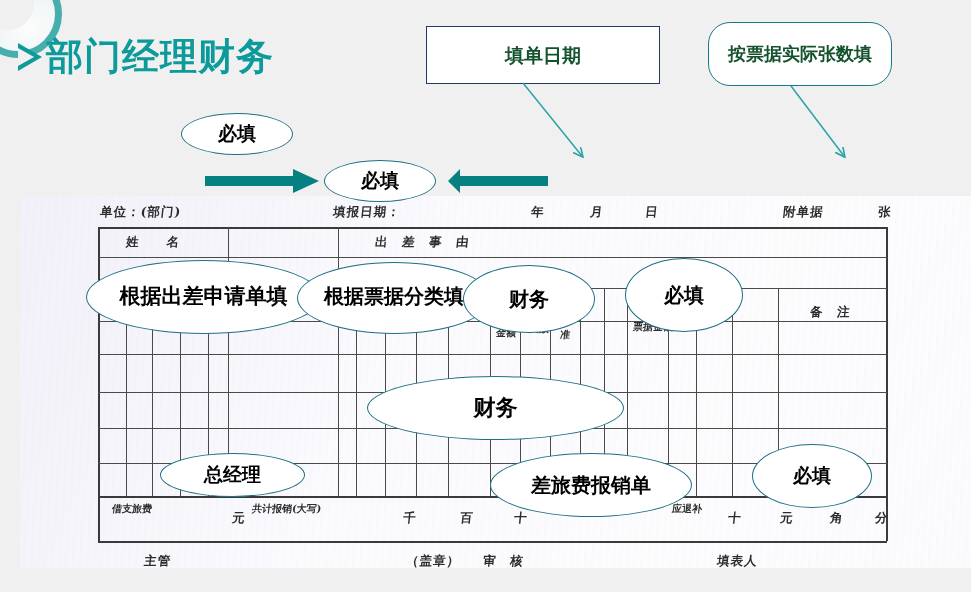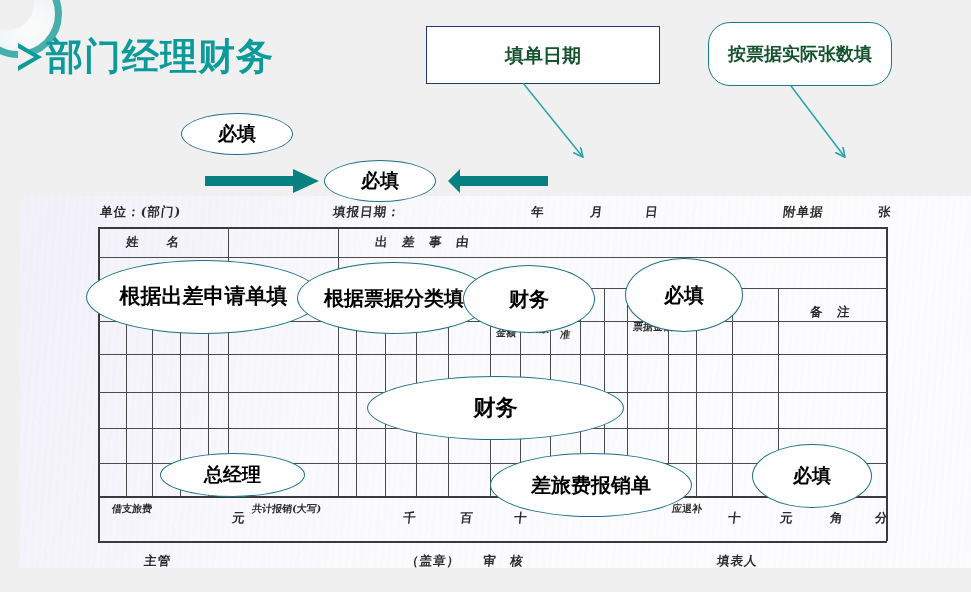--- a/index.html
+++ b/index.html
@@ -233,21 +233,21 @@
     <div class="fl" style="left:124px;top:357px;">主管</div>
     <div class="fl" style="left:386px;top:357px;">（盖章）</div>
     <div class="fl" style="left:463px;top:357px;">审　核</div>
     <div class="fl" style="left:697px;top:357px;">填表人</div>
   </div>
 
   <div class="ellipse" style="left:86px;top:260px;width:205px;height:72px;font-size:21px;padding:0 14px;">
     <span>根据出差申请单填</span>
   </div>
 
-  <div class="ellipse" style="left:297px;top:262px;width:168px;height:70px;font-size:20px;padding:0 12px;">
+  <div class="ellipse" style="left:297px;top:262px;width:168px;height:70px;font-size:20px;padding:0 12px;font-family:Liberation Mono, monospace;">
     <span>根据票据分类填</span>
   </div>
 
   <div class="ellipse" style="left:463px;top:265px;width:90px;height:66px;font-size:20px;padding:0 20px;">
     <span>财务</span>
   </div>
 
   <div class="ellipse" style="left:625px;top:258px;width:80px;height:72px;font-size:20px;padding:0 18px;">
     <span>必填</span>
   </div>

